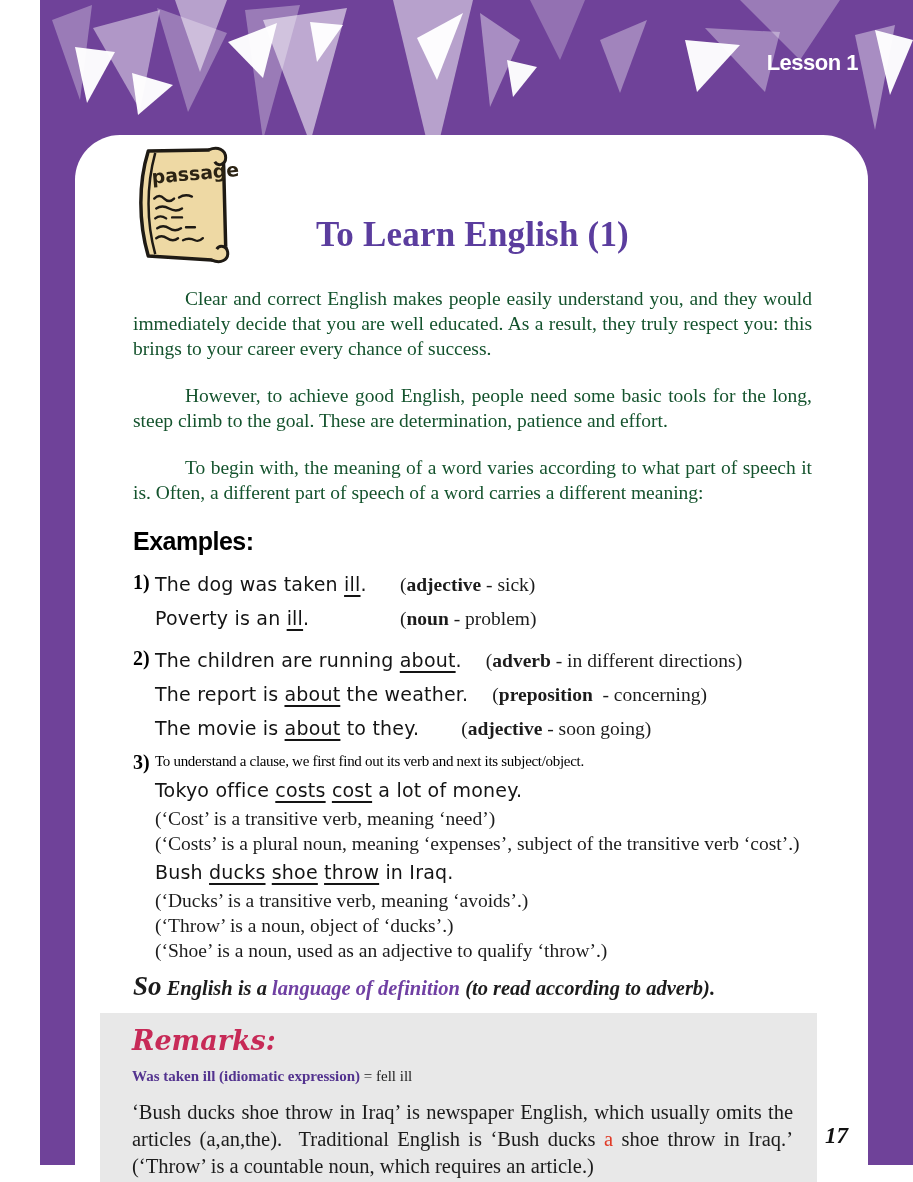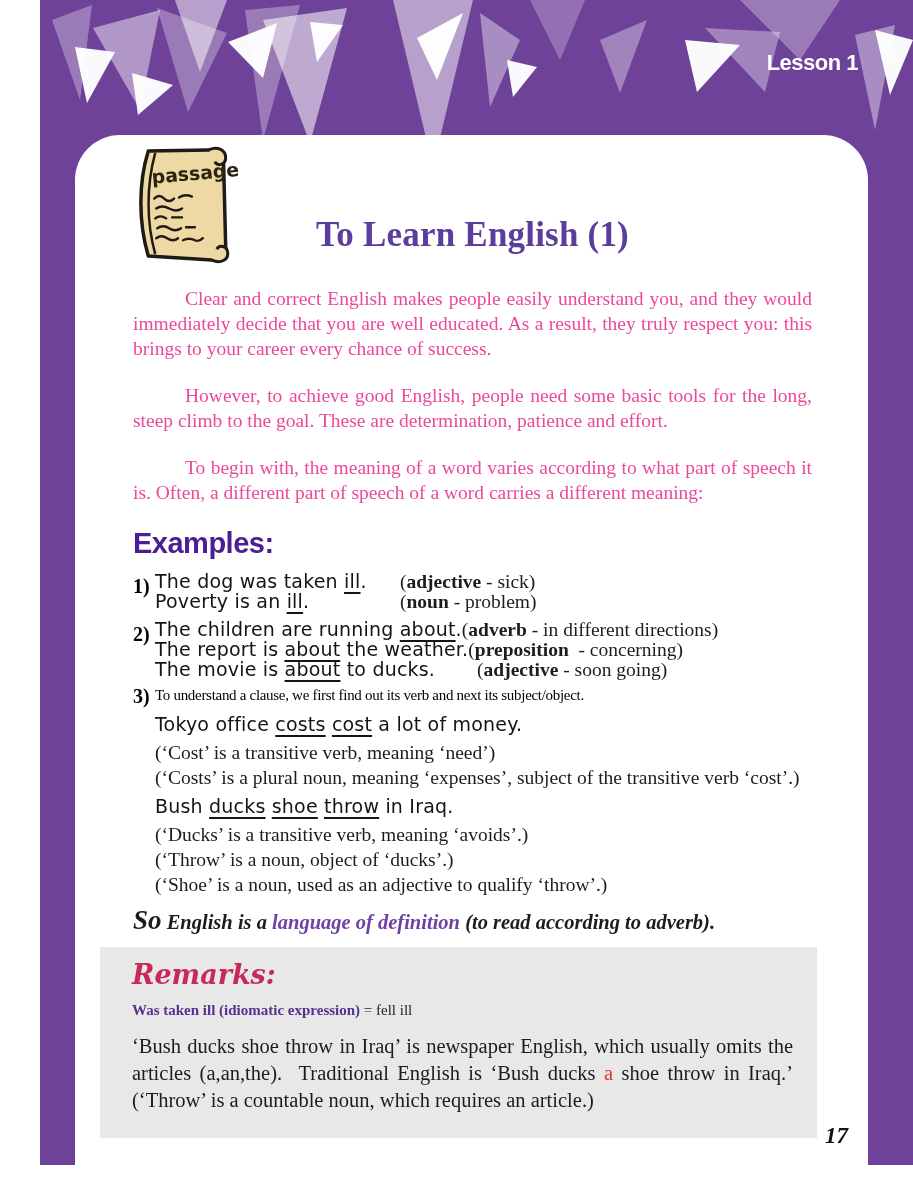--- a/index.html
+++ b/index.html
@@ -21,40 +21,40 @@
     position:absolute; left:35px; right:45px; top:135px; bottom:0;
     background:#ffffff; border-radius:45px 45px 0 0;
     padding:0 56px 0 58px; box-sizing:border-box;
   }
   .scroll { position:absolute; left:40px; top:6px; width:140px; height:124px; }
   .title {
     margin:80px 0 0 0; text-align:center; color:#5b3d9e;
     font-size:35px; font-weight:bold; letter-spacing:0.2px;
   }
   p.intro {
-    font-size:19.5px; line-height:25px; color:#ec4899; text-align:justify;
+    font-size:19.5px; line-height:25px; color:#14532d; text-align:justify;
     text-indent:52px; margin:0 0 22px 0;
   }
   p.intro.first { margin-top:31px; }
   .ex-heading {
     font-family:"Liberation Sans", sans-serif; font-weight:bold;
-    color:#4c1d95; font-size:29px; letter-spacing:-0.5px;
+    color:#000000; font-size:25px; letter-spacing:-0.5px;
     margin:6px 0 12px 0;
   }
   .ex { display:flex; margin:0 0 8px 0; }
   .ex .num { width:22px; flex:none; font-weight:bold; font-size:20px; padding-top:3px; }
   .ex .ex-body { flex:1; min-width:0; }
-  .ex-row { line-height:18px; white-space:nowrap; }
+  .ex-row { line-height:32px; white-space:nowrap; }
   .sentence { font-family:"DejaVu Sans", sans-serif; font-size:19px; color:#141414; letter-spacing:0.2px; }
   .col-fixed { display:inline-block; width:245px; }
   .u { text-decoration:underline; text-decoration-thickness:2px; text-underline-offset:4px; }
   .annot { font-family:"Liberation Serif", serif; font-size:19.5px; color:#1c1c1c; }
   .annot b { font-weight:bold; }
   .annot .desc { white-space:pre-wrap; }
-  .ex2 .annot { margin-left:0; }
+  .ex2 .annot { margin-left:24px; }
   .ex2 .gap-wide .annot { margin-left:42px; }
   .ex2 { margin-bottom:2px; }
   .ex3 .ex3-head {
     font-weight:normal; font-size:15px; letter-spacing:-0.3px;
     line-height:26px; white-space:nowrap;
   }
   .ex3 .sent { margin-top:2px; line-height:28px; }
   .note { font-size:19.5px; line-height:25px; color:#1c1c1c; }
   .so {
     margin-top:8px; font-weight:bold; font-style:italic; font-size:20.5px;
@@ -152,21 +152,21 @@
       <div class="ex ex2">
         <div class="num">2)</div>
         <div class="ex-body">
           <div class="ex-row">
             <span class="sentence"><span>The children are running </span><span class="u">about</span><span>.</span></span><span class="annot"><span>(</span><b>adverb</b><span class="desc"> - in different directions)</span></span>
           </div>
           <div class="ex-row">
             <span class="sentence"><span>The report is </span><span class="u">about</span><span> the weather.</span></span><span class="annot"><span>(</span><b>preposition</b><span class="desc">  - concerning)</span></span>
           </div>
           <div class="ex-row gap-wide">
-            <span class="sentence"><span>The movie is </span><span class="u">about</span><span> to ducks.</span></span><span class="annot"><span>(</span><b>adjective</b><span class="desc"> - soon going)</span></span>
+            <span class="sentence"><span>The movie is </span><span class="u">about</span><span> to they.</span></span><span class="annot"><span>(</span><b>adjective</b><span class="desc"> - soon going)</span></span>
           </div>
         </div>
       </div>
 
       <div class="ex ex3">
         <div class="num">3)</div>
         <div class="ex-body">
           <div class="ex3-head">To understand a clause, we first find out its verb and next its subject/object.</div>
           <div class="ex-row sent">
             <span class="sentence"><span>Tokyo office </span><span class="u">costs</span><span> </span><span class="u">cost</span><span> a lot of money.</span></span>

